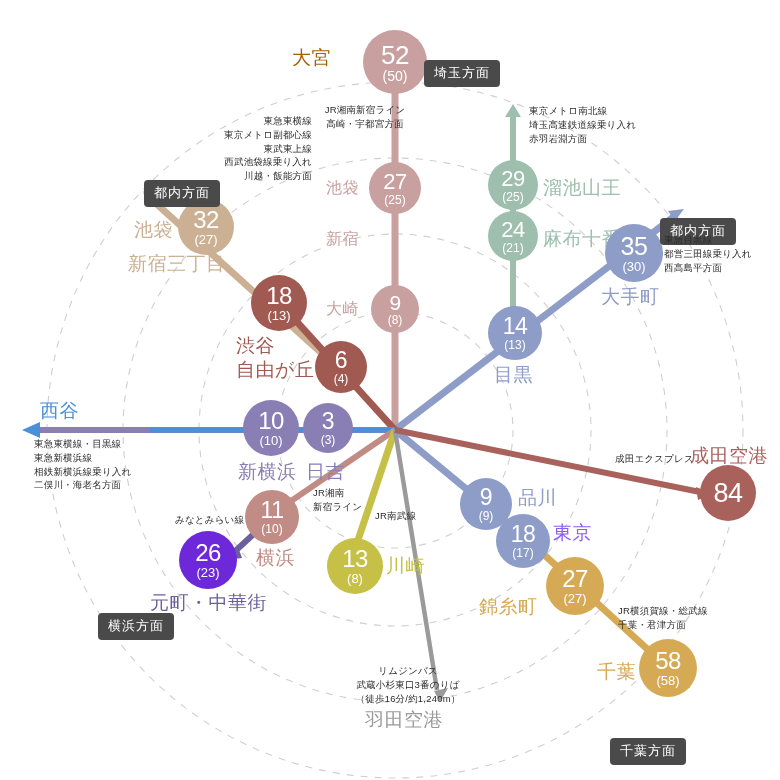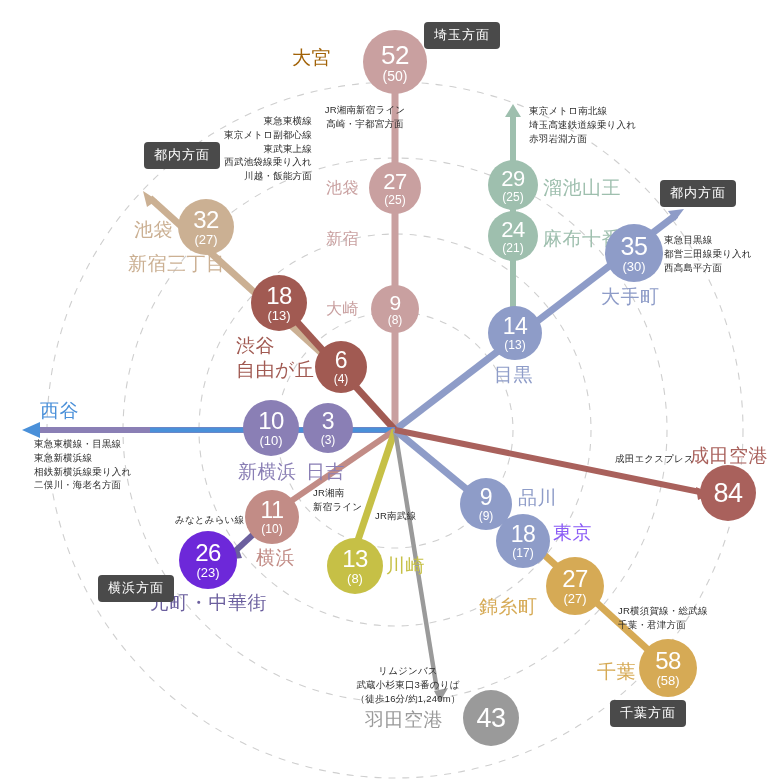--- a/index.html
+++ b/index.html
@@ -16,21 +16,21 @@
 
   .stname{position:absolute;font-size:16px;white-space:nowrap;letter-spacing:0.5px;}
   .stname.lg{font-size:19px;}
 
   .linfo{position:absolute;font-size:9.5px;color:#2b2b2b;line-height:1.45;
          white-space:nowrap;letter-spacing:0.2px;}
   .linfo.r{text-align:right;}
   .linfo.c{text-align:center;}
 
   .badge{position:absolute;background:#4a4a4a;color:#fff;font-size:13px;
-         padding:4px 10px 5px;border-radius:4px;white-space:nowrap;letter-spacing:1px;}
+         padding:4px 10px 5px;border-radius:4px;white-space:nowrap;letter-spacing:1px;margin-top:38px;}
 
   .hub{position:absolute;width:76px;height:76px;border-radius:50%;
        background:#fff;border:2.5px solid #a52121;display:flex;flex-direction:column;
        align-items:center;justify-content:center;color:#a52121;font-size:21px;
        line-height:1.12;letter-spacing:1px;z-index:30;}
 </style>
 </head>
 <body>
 
 <div id="map">
@@ -224,23 +224,20 @@
     <span class="big" style="font-size:24px">58</span>
     <span class="sub" style="font-size:13px">(58)</span>
   </div>
   <div class="stname lg" style="left:597px;top:659px;color:#d6aa55">千葉</div>
 
   <div class="node solo" style="left:700px;top:465px;width:56px;height:56px;background:#a9615c">
     <span class="big">84</span>
   </div>
   <div class="stname lg" style="left:690px;top:443px;color:#a9615c">成田空港</div>
 
-  <div class="node solo" style="left:463px;top:690px;width:56px;height:56px;background:#9a9a9a">
-    <span class="big">43</span>
-  </div>
   <div class="stname lg" style="left:365px;top:707px;color:#9a9a9a">羽田空港</div>
 
   <div class="stname lg" style="left:40px;top:398px;color:#4a90d9">西谷</div>
 
   <div class="badge" style="left:424px;top:22px">埼玉方面</div>
   <div class="badge" style="left:144px;top:142px">都内方面</div>
   <div class="badge" style="left:660px;top:180px">都内方面</div>
   <div class="badge" style="left:98px;top:575px">横浜方面</div>
   <div class="badge" style="left:610px;top:700px">千葉方面</div>
 

